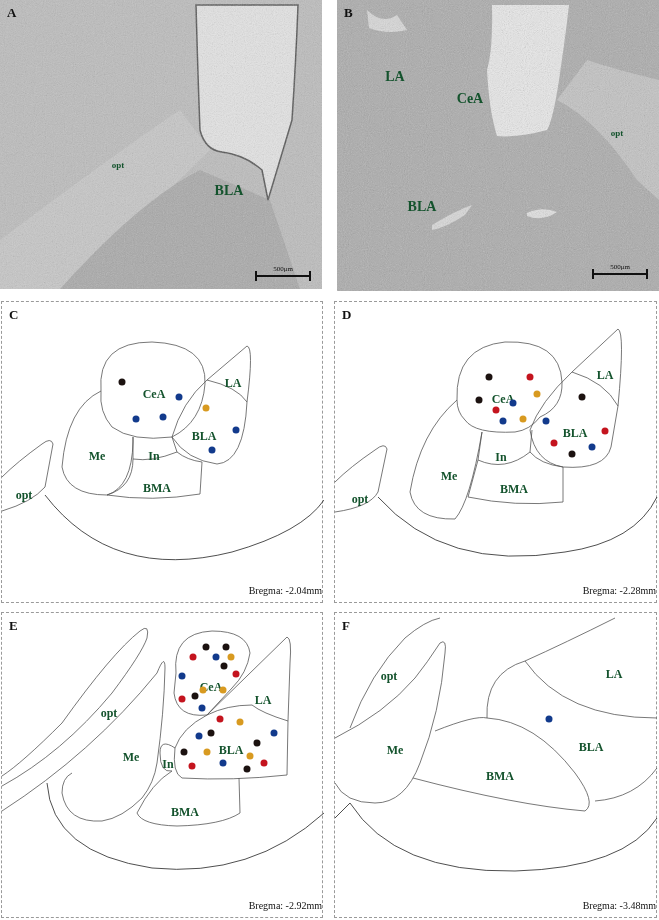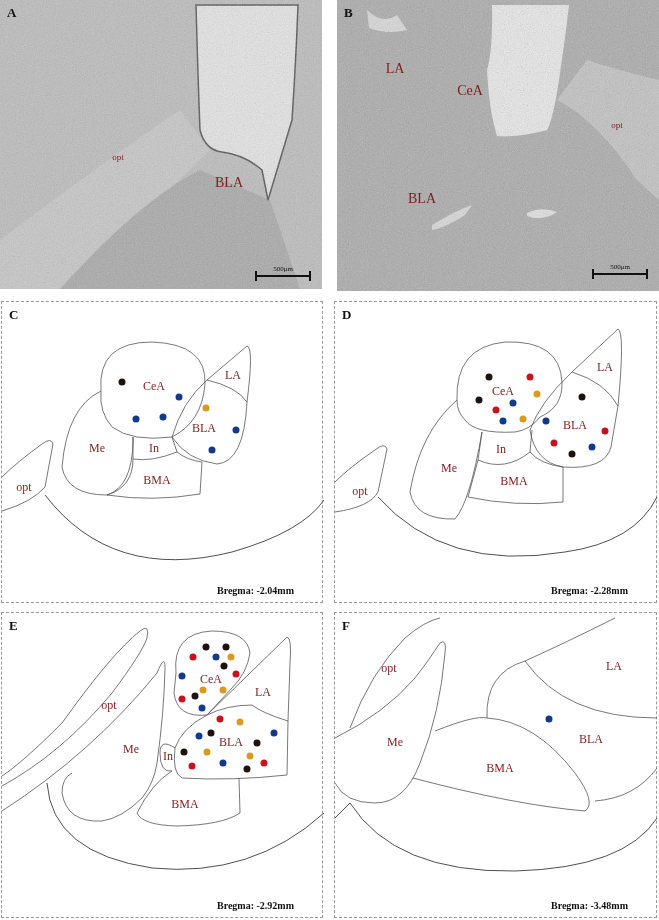--- a/index.html
+++ b/index.html
@@ -2,22 +2,22 @@
 <html><head>
 <meta charset="utf-8">
 <style>
   html, body { margin:0; padding:0; background:#fff; }
   body { width:659px; height:920px; position:relative; overflow:hidden; font-family:"Liberation Serif", serif; }
   .panel { position:absolute; }
   .photo { background:#b9b9b9; overflow:hidden; }
   .photo svg, .diagram svg { position:absolute; left:0; top:0; }
   .diagram { border:1px dashed #9a9a9a; box-sizing:border-box; background:#fff; }
   .plabel { position:absolute; font-weight:bold; font-size:13px; color:#111; }
-  .rlabel { position:absolute; font-weight:normal; color:#7f1d1d; white-space:nowrap; transform:translate(-50%,-50%); }
-  .bregma { position:absolute; right:28px; bottom:6px; font-weight:bold; font-size:10px; color:#111; }
+  .rlabel { position:absolute; font-weight:bold; color:#14532d; white-space:nowrap; transform:translate(-50%,-50%);margin-top:8px; }
+  .bregma { position:absolute; right:0; bottom:6px; font-weight:normal; font-size:10px; color:#111; }
   .scalebar { position:absolute; height:2px; background:#111; }
   .scalebar::before, .scalebar::after { content:""; position:absolute; top:-4px; width:2px; height:10px; background:#111; }
   .scalebar::before { left:0; } .scalebar::after { right:0; }
   .scaletext { position:absolute; font-size:7px; color:#111; transform:translateX(-50%); }
   .dot { position:absolute; width:7px; height:7px; border-radius:50%; transform:translate(-50%,-50%); }
 </style>
 </head>
 <body>
 
 <div class="panel photo" style="left:0;top:0;width:322px;height:289px;">

